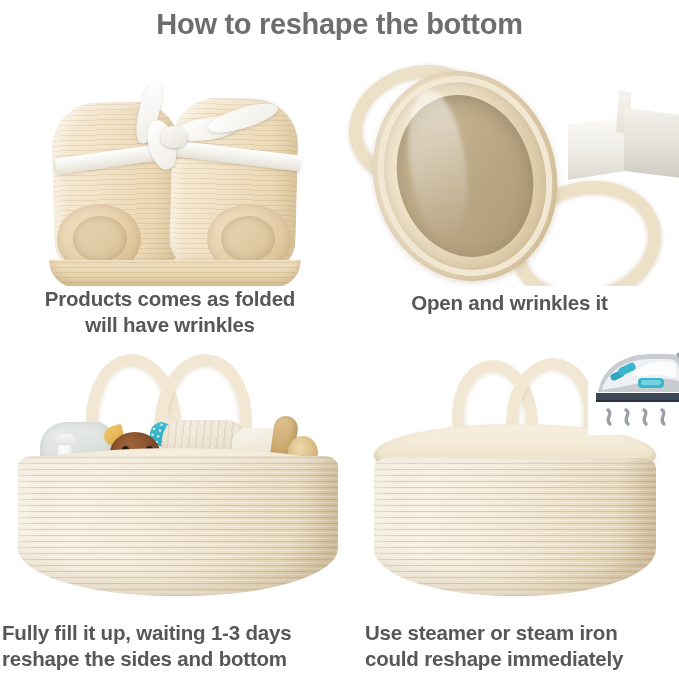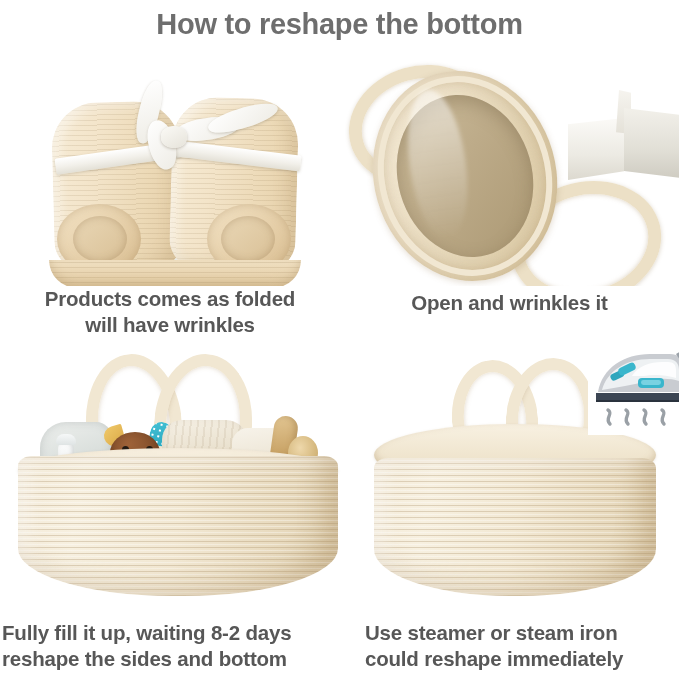--- a/index.html
+++ b/index.html
@@ -445,21 +445,21 @@
           <div class="item blanket-mid"></div>
           <div class="item blanket-right"></div>
           <div class="item wood-brush"></div>
           <div class="item wood-round"></div>
         </div>
 
         <div class="rope-rim f3-rim"></div>
         <div class="rope-body f3-body"></div>
       </div>
     </div>
-    <div class="step-caption cap-3">Fully fill it up, waiting 8-2 days
+    <div class="step-caption cap-3">Fully fill it up, waiting 1-3 days
 reshape the sides and bottom</div>
   </div>
 
   <div class="step step-4">
     <div class="step-figure fig-4">
       <div class="basket-wrap">
         <div class="handle-arc f4-handle-l"></div>
         <div class="handle-arc f4-handle-r"></div>
         <div class="rope-inner f4-inner"></div>
         <div class="div-panel div-long"></div>

